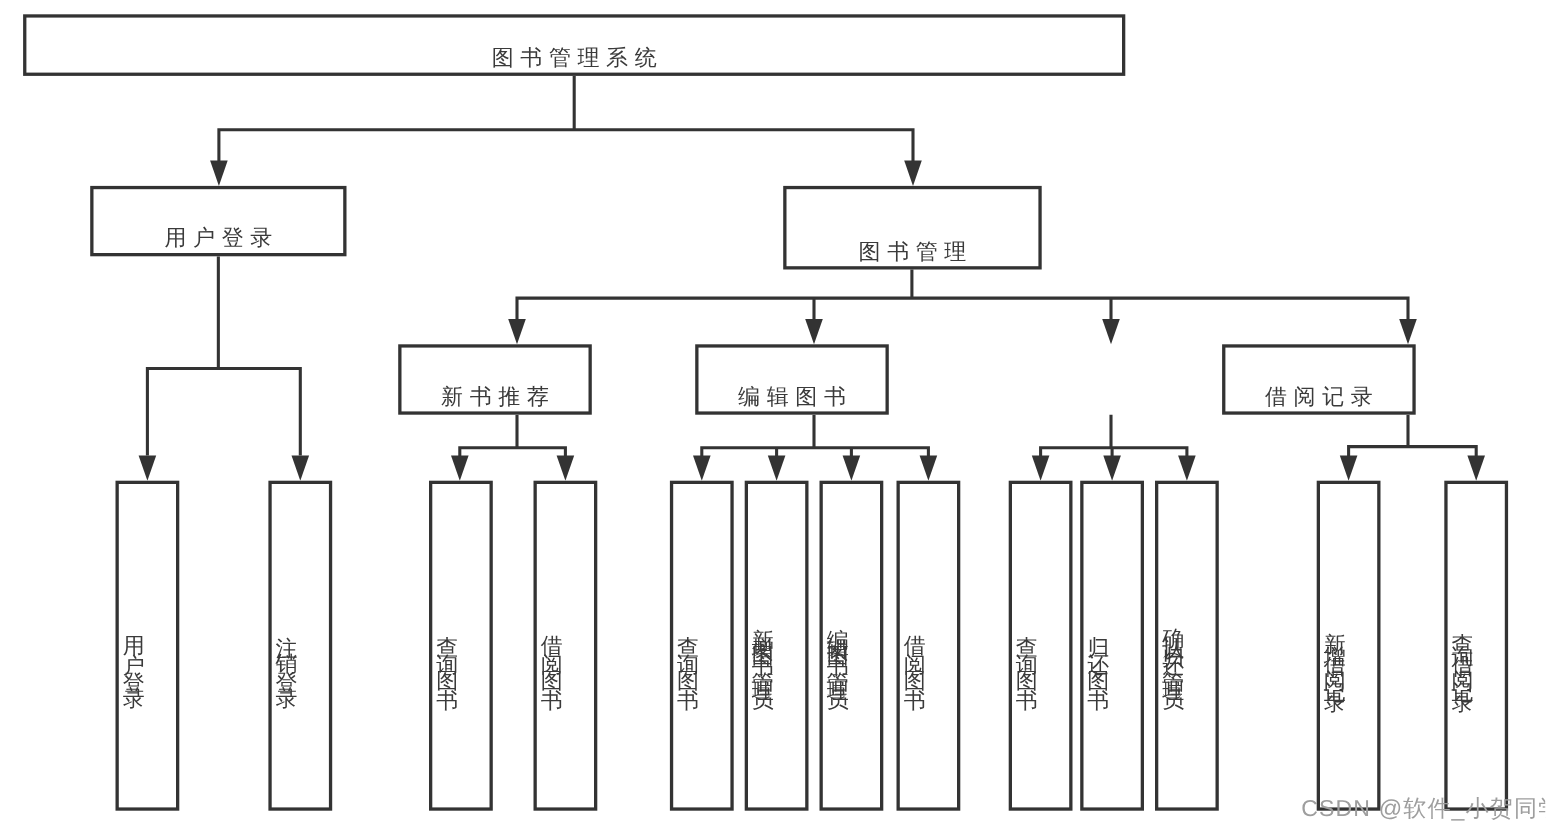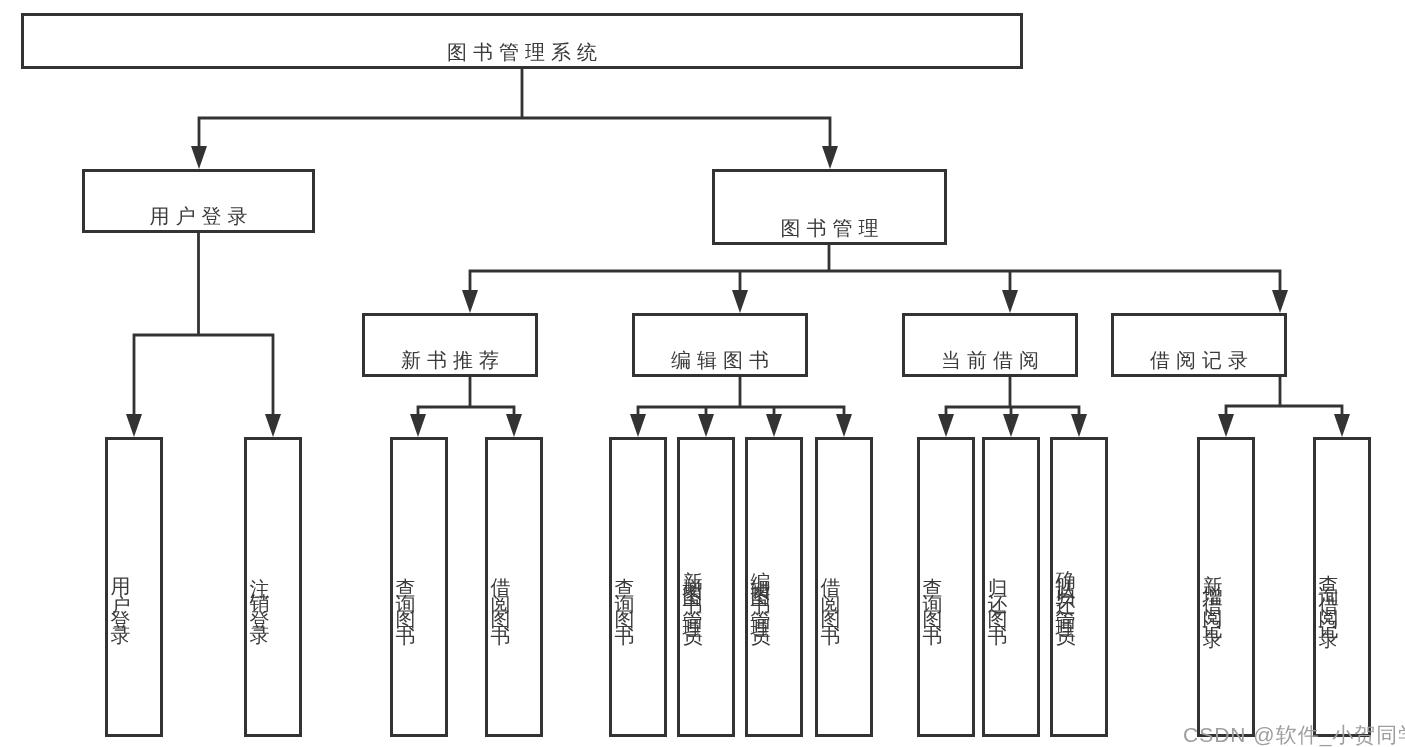--- a/index.html
+++ b/index.html
@@ -117,23 +117,20 @@
   <div class="box l2-b">
     <span class="h-label">图书管理</span>
   </div>
 
   <div class="box l3 l3-a">
     <span class="h-label">新书推荐</span>
   </div>
   <div class="box l3 l3-b">
     <span class="h-label">编辑图书</span>
   </div>
-  <div class="box l3 l3-c">
-    <span class="h-label">当前借阅</span>
-  </div>
   <div class="box l3 l3-d">
     <span class="h-label">借阅记录</span>
   </div>
 
   <div class="box leaf lf-1">
     <span class="ls-s">用户登录</span>
   </div>
   <div class="box leaf lf-2">
     <span class="ls-s">注销登录</span>
   </div>

